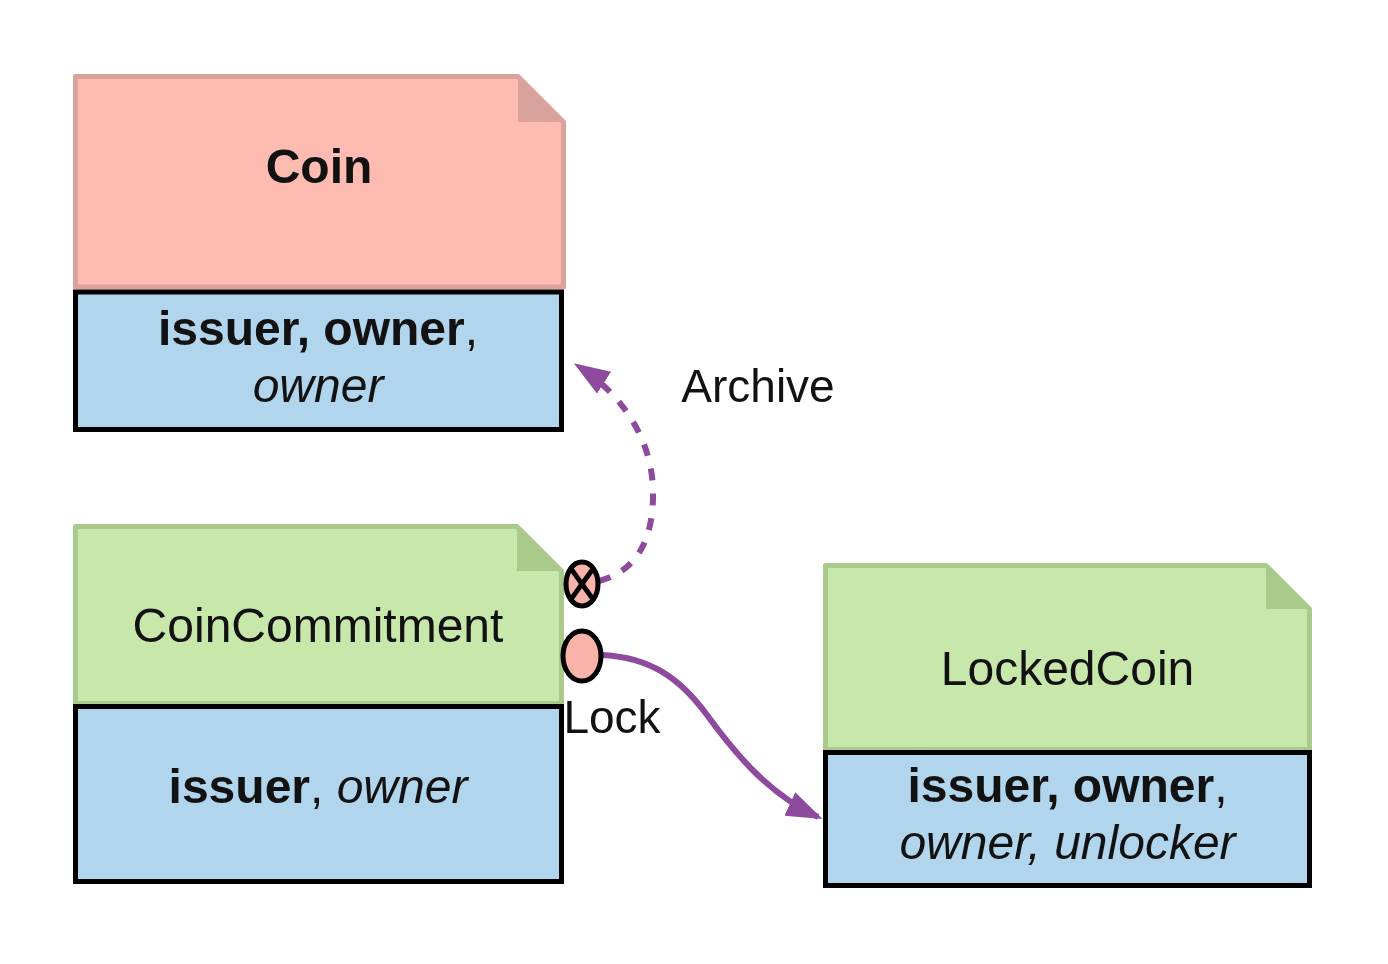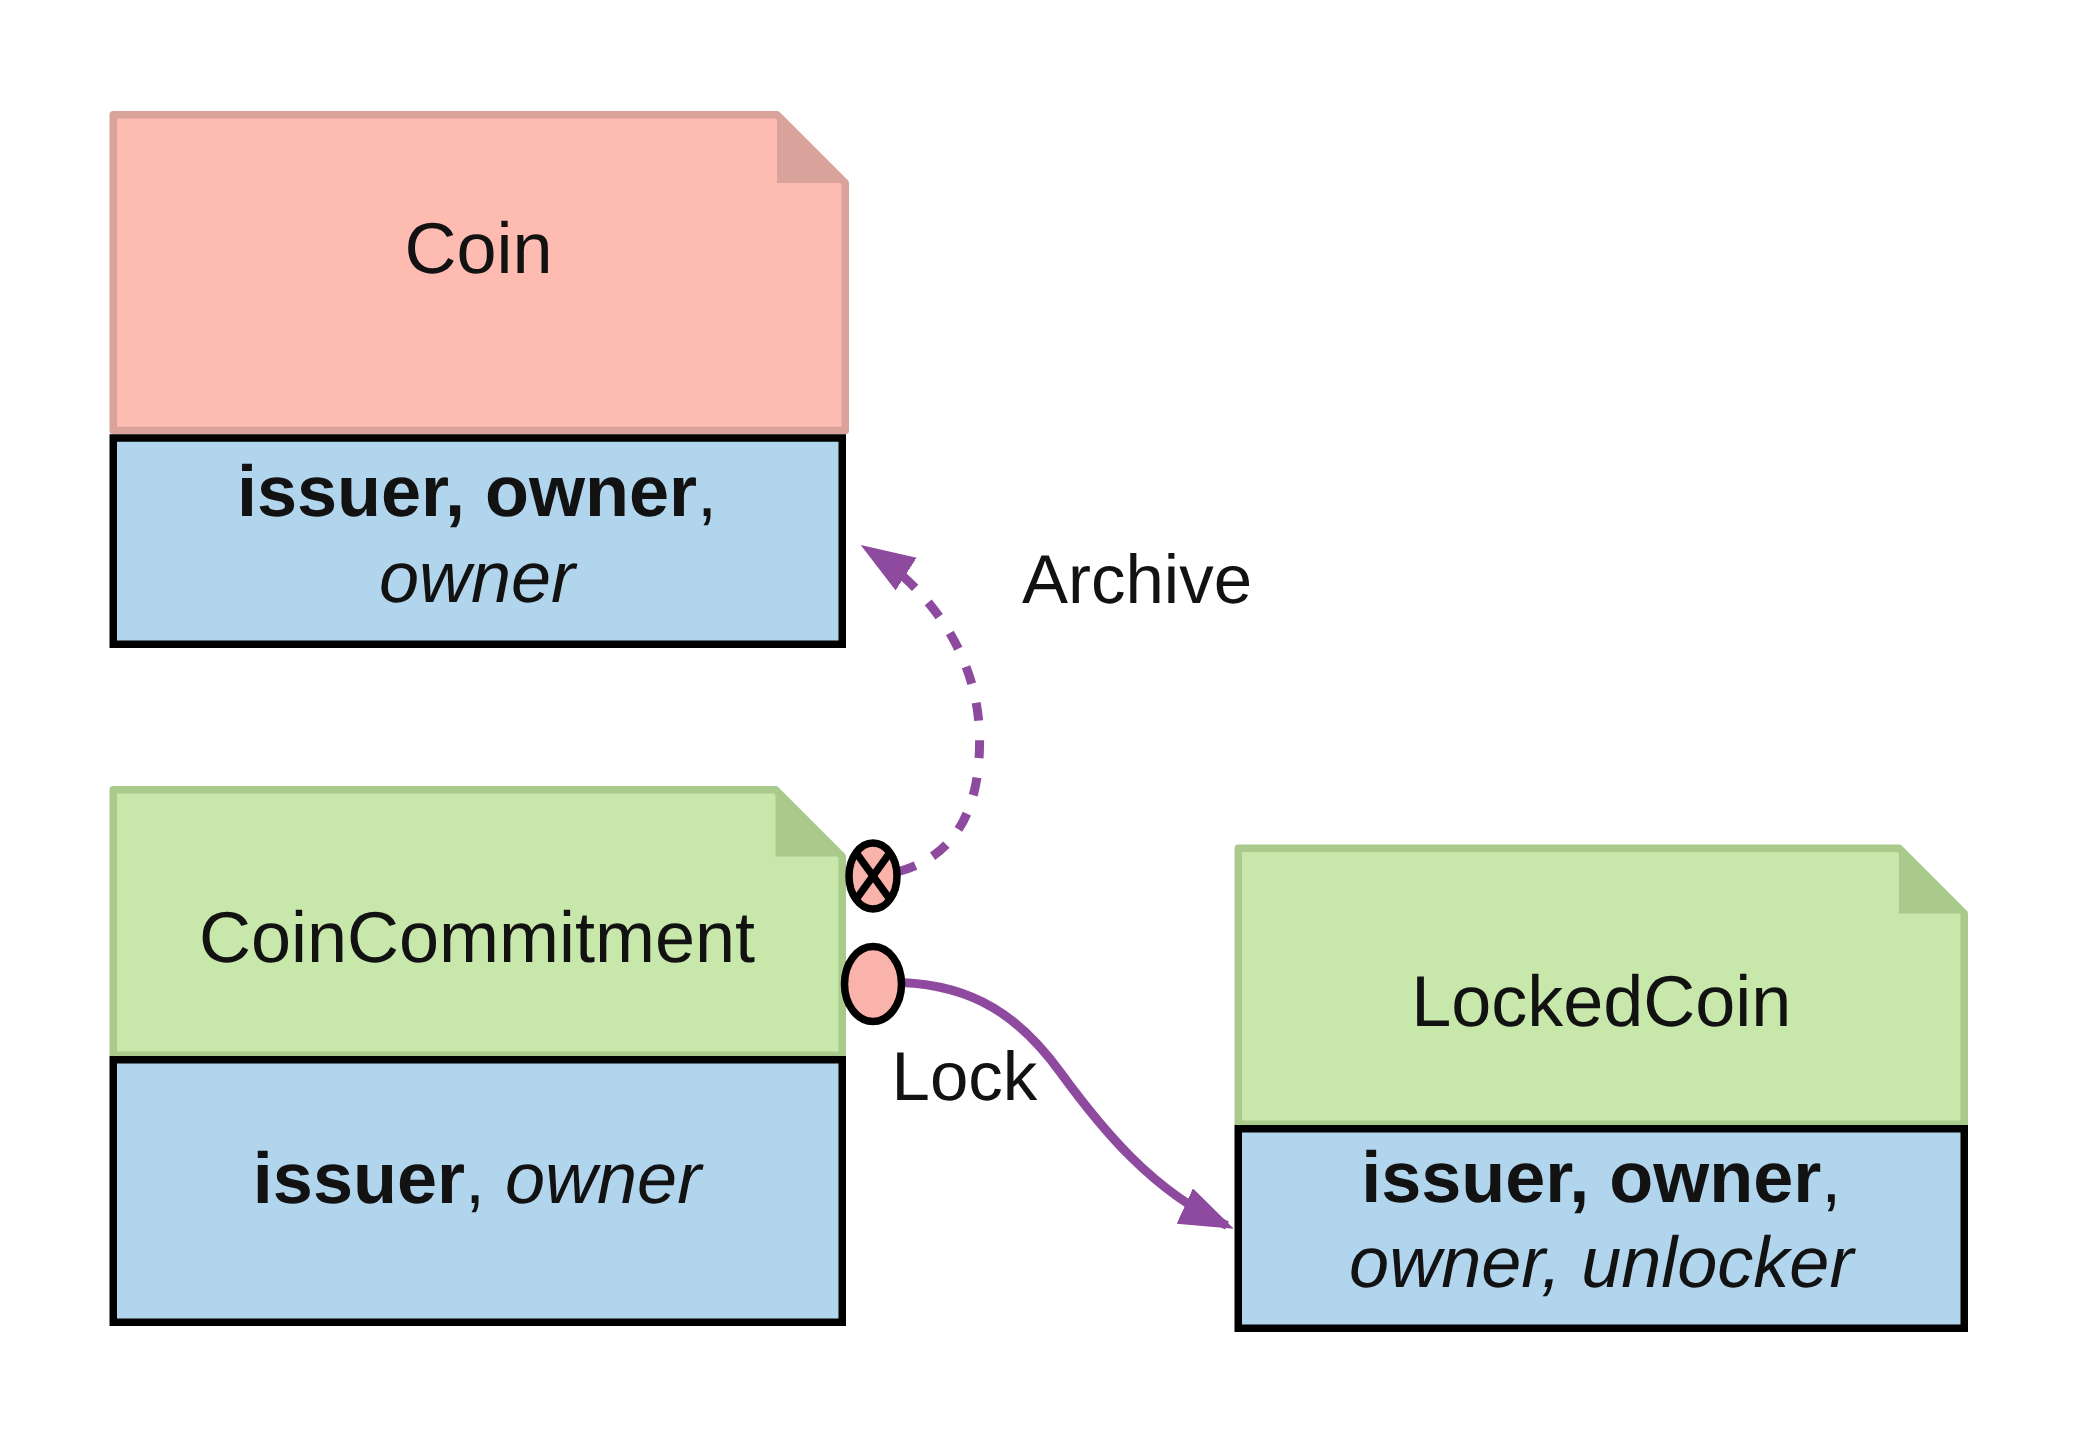--- a/index.html
+++ b/index.html
@@ -51,33 +51,33 @@
 
     <g>
       <ellipse cx="582" cy="584" rx="16" ry="22" fill="#fab3aa" stroke="#000000" stroke-width="5"></ellipse>
       <line x1="570.7" y1="568.4" x2="593.3" y2="599.6" stroke="#000000" stroke-width="5"></line>
       <line x1="593.3" y1="568.4" x2="570.7" y2="599.6" stroke="#000000" stroke-width="5"></line>
     </g>
 
     <ellipse cx="582" cy="656" rx="19" ry="25" fill="#fab3aa" stroke="#000000" stroke-width="5"></ellipse>
   </svg>
 
-  <div class="txt title" style="left:73px;top:74px;width:492px;height:216px;padding-bottom:32px;">Coin</div>
+  <div class="txt title" style="left:73px;top:74px;width:492px;height:216px;padding-bottom:32px;font-weight:bold;">Coin</div>
   <div class="txt fields" style="left:73px;top:290px;width:490px;height:142px;padding-bottom:8px;">
     <div><span class="b">issuer, owner</span><span>,</span></div>
     <div class="i">owner</div>
   </div>
 
   <div class="txt title" style="left:73px;top:524px;width:490px;height:180px;padding-top:22px;">CoinCommitment</div>
   <div class="txt fields" style="left:73px;top:704px;width:490px;height:180px;padding-bottom:16px;">
     <div><span class="b">issuer</span><span>, </span><span class="i">owner</span></div>
   </div>
 
   <div class="txt title" style="left:823px;top:563px;width:489px;height:189px;padding-top:22px;">LockedCoin</div>
   <div class="txt fields" style="left:823px;top:750px;width:489px;height:138px;padding-bottom:10px;">
     <div><span class="b">issuer, owner</span><span>,</span></div>
     <div class="i">owner, unlocker</div>
   </div>
 
   <div class="txt label" style="left:646px;top:362px;width:160px;height:48px;margin-left:32px;">Archive</div>
-  <div class="txt label" style="left:591px;top:694px;width:104px;height:46px;">Lock</div>
+  <div class="txt label" style="left:560px;top:694px;width:104px;height:46px;">Lock</div>
 
 </div>
 
 </body></html>

